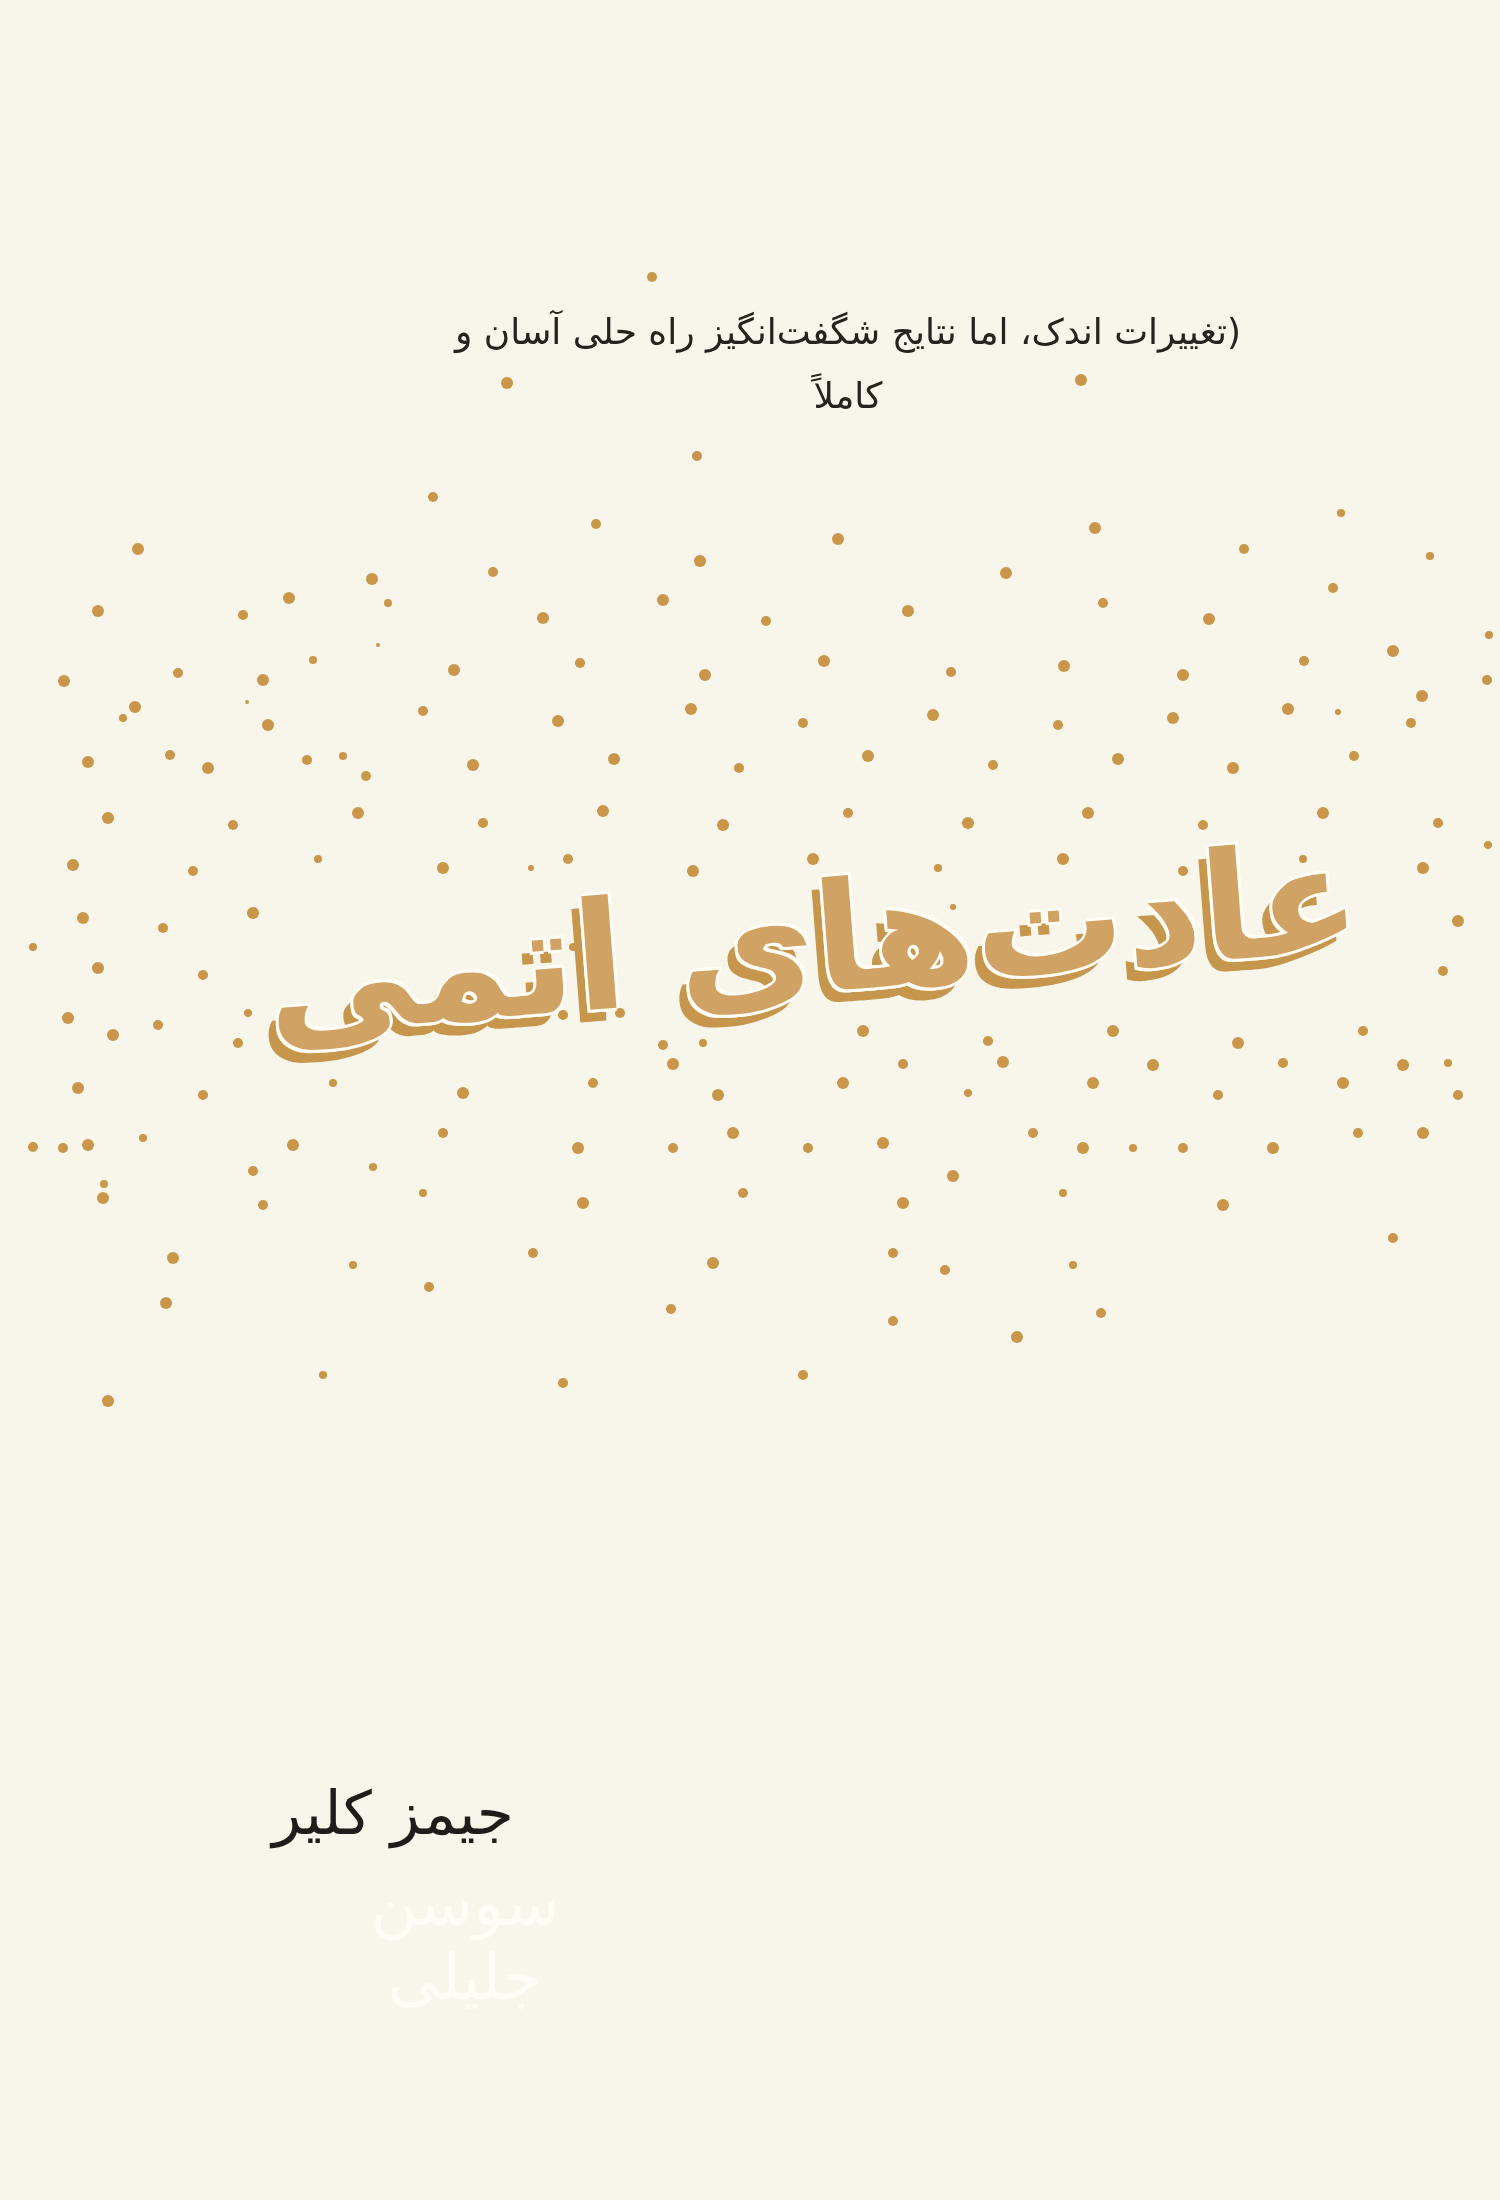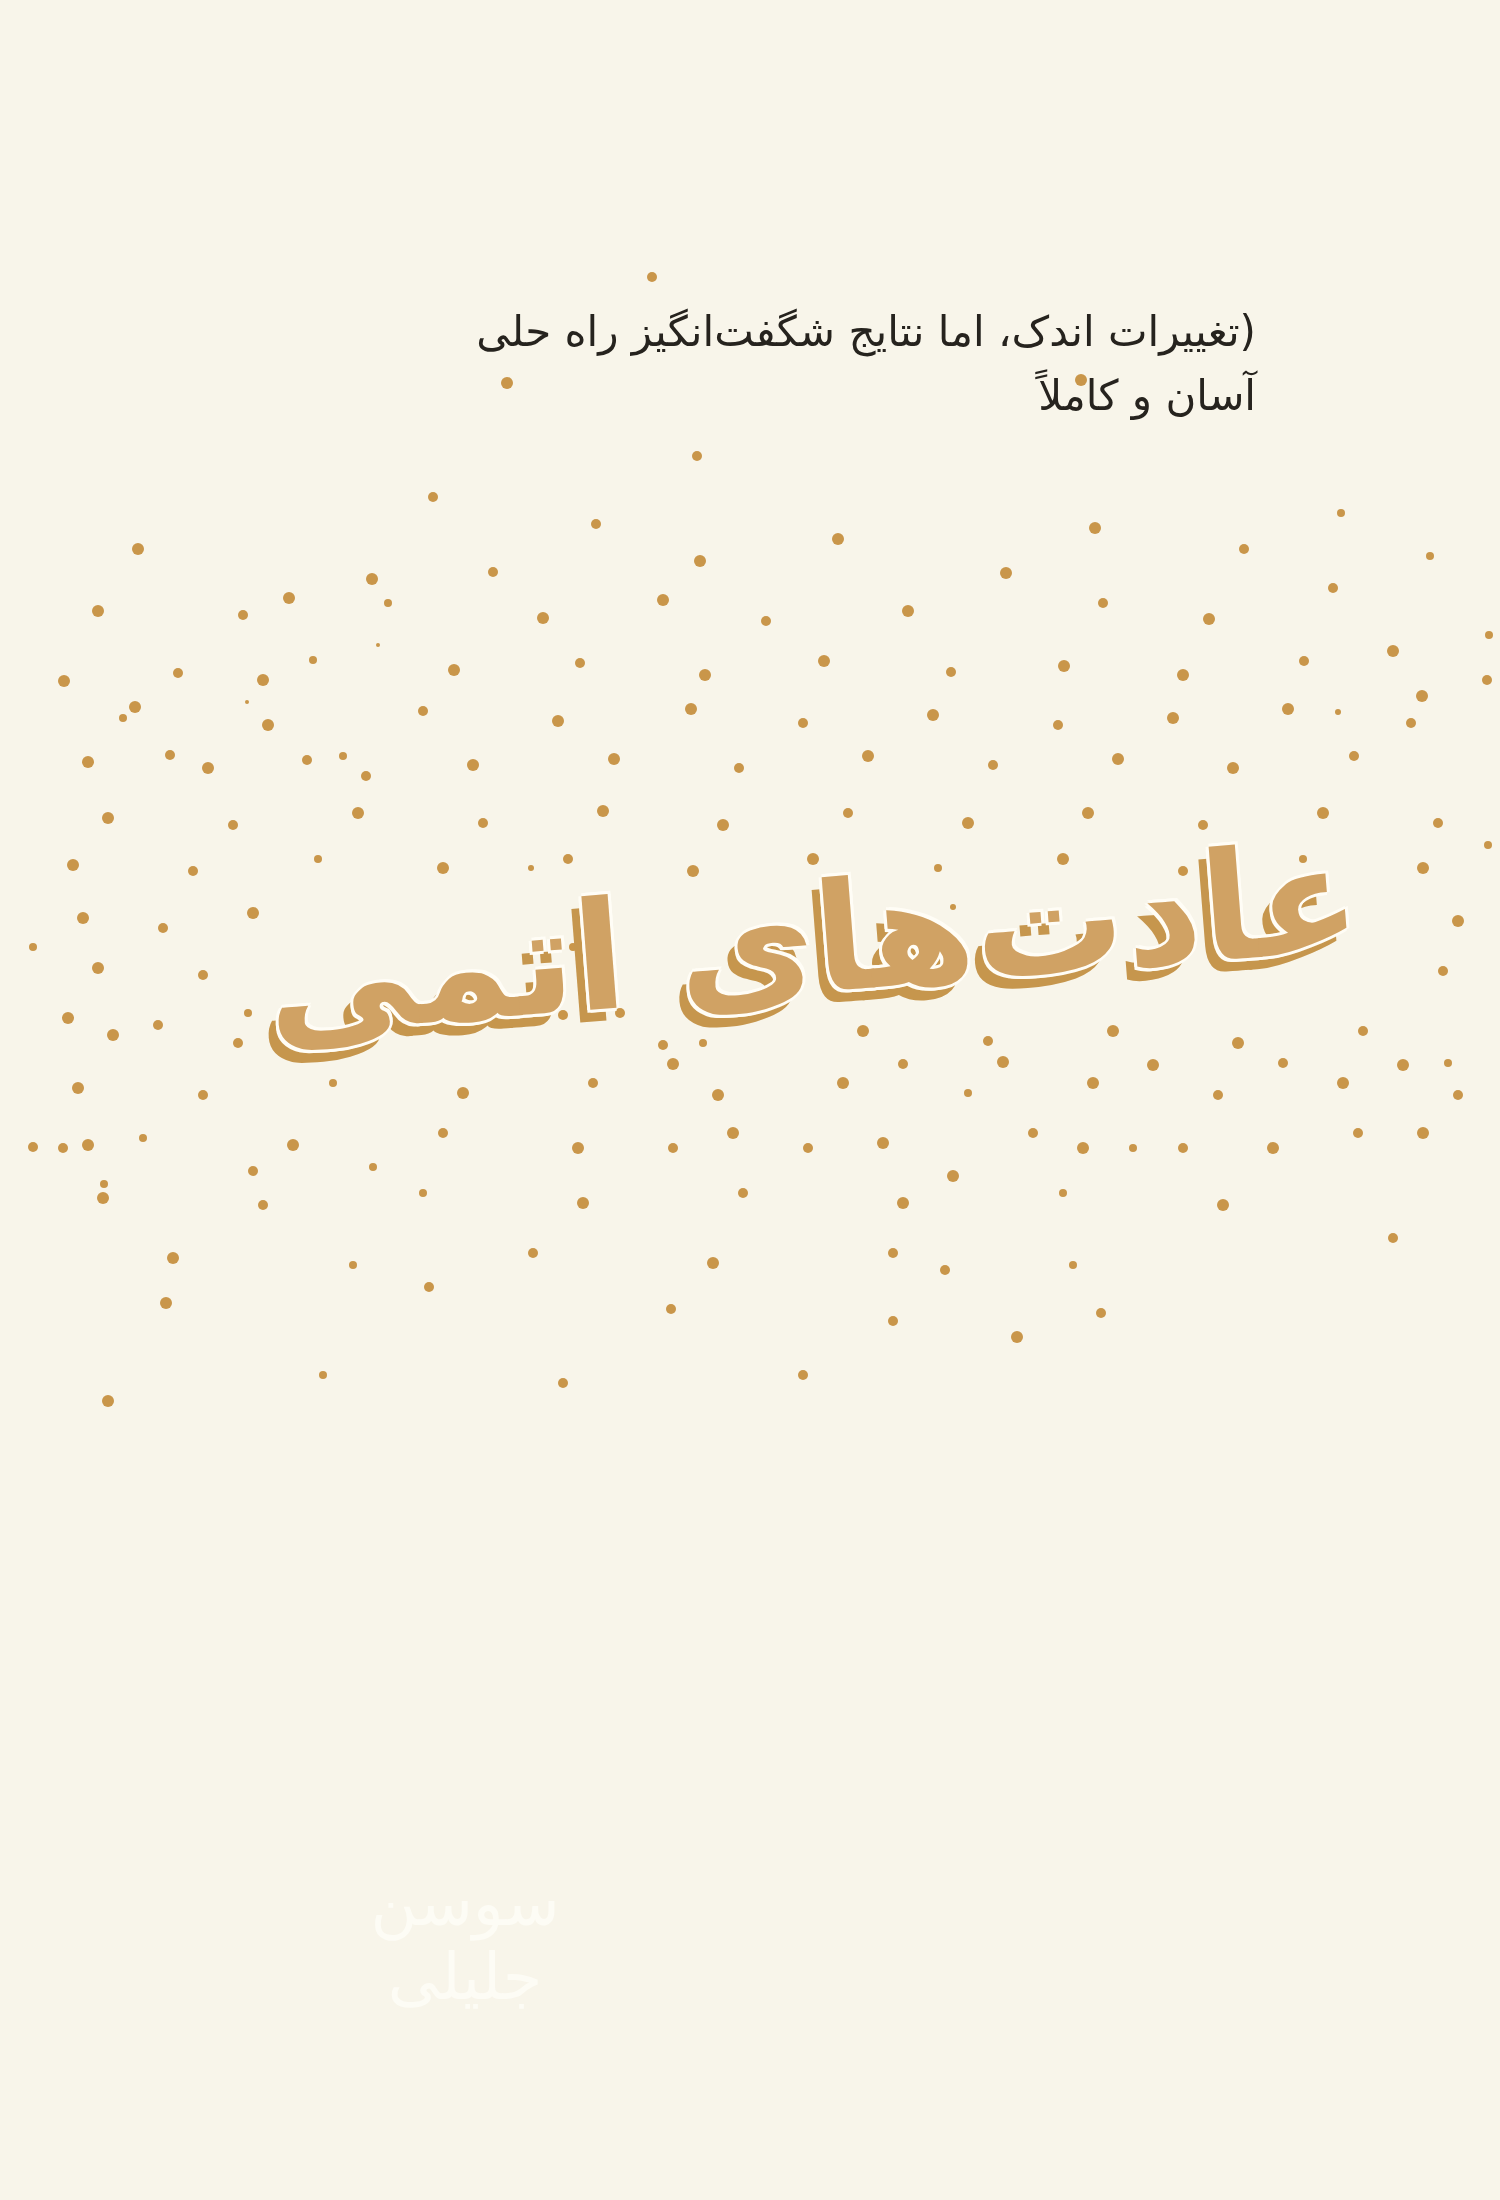--- a/index.html
+++ b/index.html
@@ -29,22 +29,22 @@
   }
   .category-box{
     position:absolute;left:8px;top:250px;width:122px;height:44px;
     background:var(--white);display:flex;align-items:center;justify-content:center;
     box-shadow:0 0 0 1px rgba(0,0,0,0.02);
   }
   .category-box span{font-size:26px;color:#2c2a26;direction:rtl;}
   
   .subtitle{
     position:absolute;left:440px;top:300px;width:816px;z-index:2;
-    direction:rtl;color:var(--dark);
-    font-size:42px;line-height:64px;font-weight:500;
+    direction:rtl;text-align:center;color:var(--dark);
+    font-size:36px;line-height:64px;font-weight:500;
   }
   
   .title-wrap{
     position:absolute;left:285px;top:810px;width:1055px;height:260px;z-index:2;
     display:flex;align-items:center;justify-content:center;
     transform:rotate(-4.5deg);
   }
   .book-title{
     direction:rtl;font-size:150px;font-weight:bold;letter-spacing:2px;
     color:var(--title);white-space:nowrap;
@@ -268,15 +268,16 @@
 
 
   <div class="subtitle">
     <div>(تغییرات اندک، اما نتایج شگفت‌انگیز راه حلی آسان و کاملاً</div>
   </div>
 
   <div class="title-wrap">
     <h1 class="book-title">عادت‌های اتمی</h1>
   </div>
 
+  <div class="author">جیمز کلیر</div>
   <div class="translator">سوسن جلیلی</div>
 
 </div>
 
 </body></html>

